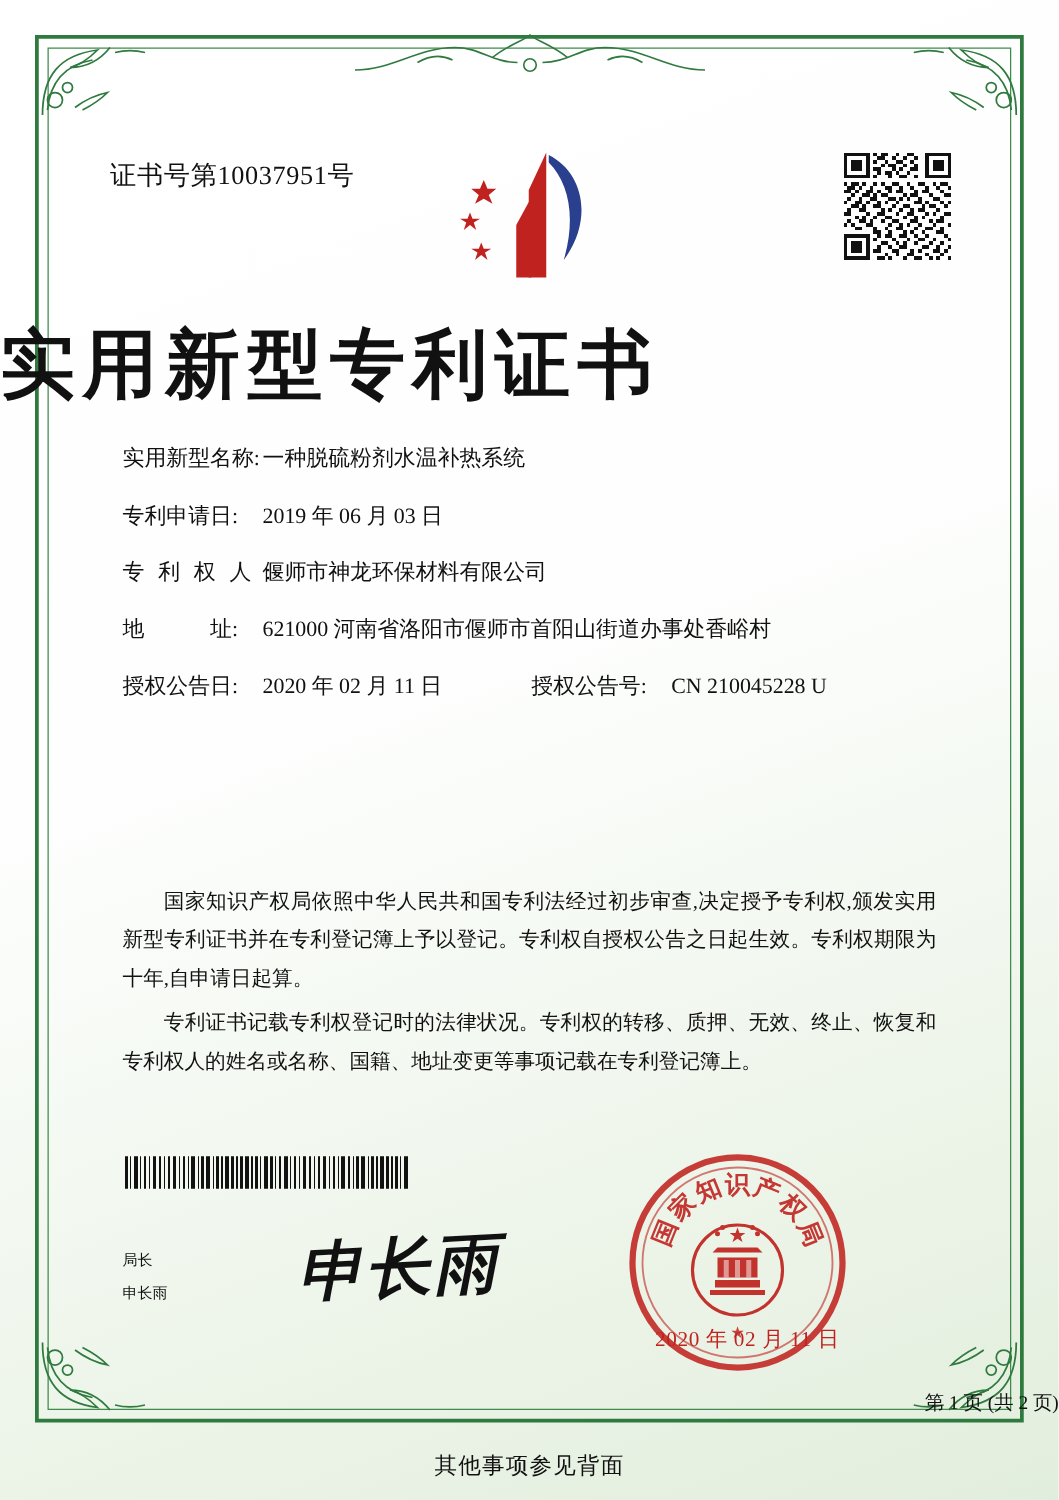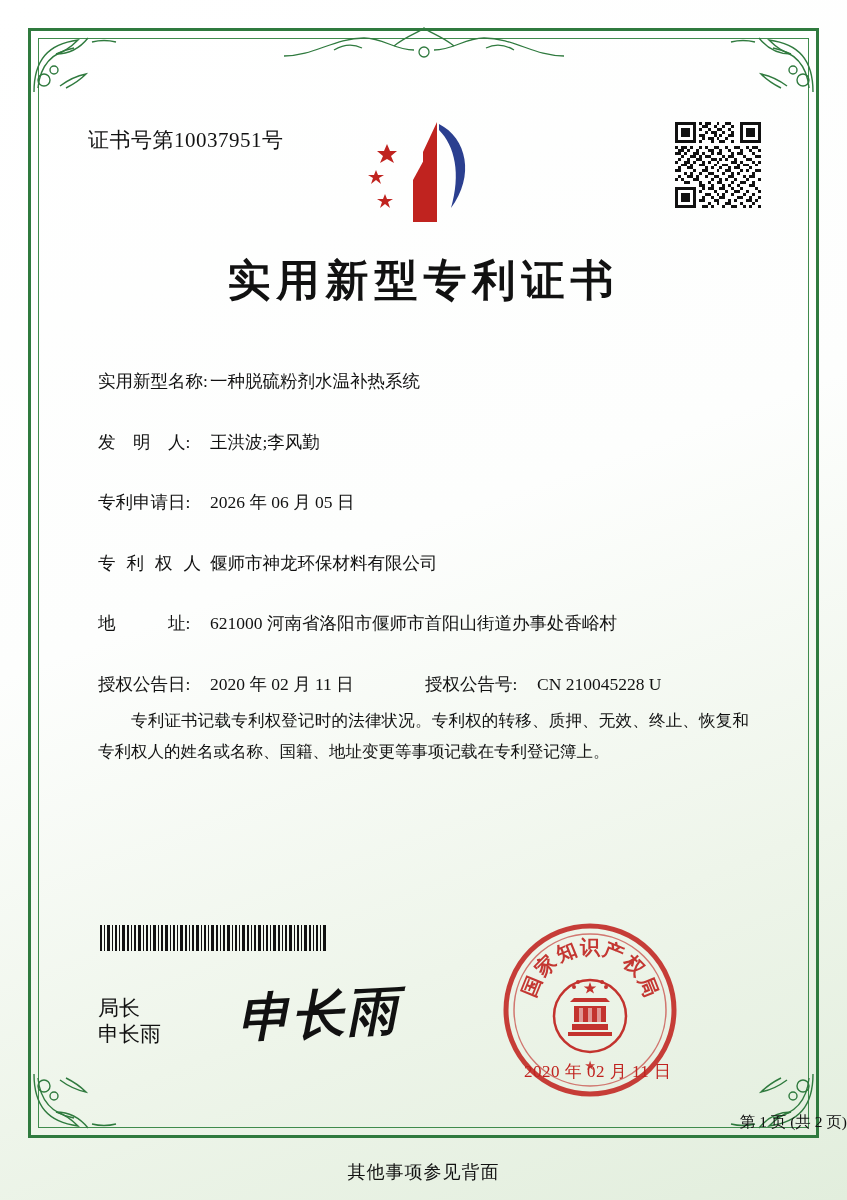--- a/index.html
+++ b/index.html
@@ -91,22 +91,21 @@
     width: 86px;
     height: 86px;
   }
   .qr svg { width:100%; height:100%; display:block; }
 
   
   .title {
     position: absolute;
     left: 0; right: 0;
     top: 252px;
-    text-align: center;
-    font-size: 43px;
+    font-size: 60px;
     font-weight: 700;
     letter-spacing: 6px;
     color: #111;
     font-family: "Liberation Serif", "DejaVu Serif", serif;
   }
 
   
   .fields {
     position: absolute;
     left: 98px;
@@ -120,21 +119,20 @@
     display: flex;
     align-items: baseline;
     margin-bottom: 28px;
     position: relative;
   }
   .field-label {
     width: 112px;
     flex: 0 0 112px;
     letter-spacing: 0px;
     white-space: nowrap;
-    margin-top: 15px;
   }
   .field-label.spaced { letter-spacing: 11px; }
   .field-value {
     flex: 1 1 auto;
     white-space: nowrap;
   }
   .field-row.double .field-label { width: 112px; flex: 0 0 112px; }
   .field-value.first { flex: 0 0 215px; }
   .field-label2 {
     flex: 0 0 112px;
@@ -165,21 +163,21 @@
     width: 228px;
     height: 26px;
   }
   .barcode svg { width:100%; height:100%; display:block; }
 
   
   .sig-label {
     position: absolute;
     left: 98px;
     top: 995px;
-    font-size: 21px;
+    font-size: 12px;
     line-height: 26px;
     color: #111;
   }
   .sig-script {
     position: absolute;
     left: 238px;
     top: 980px;
     font-size: 52px;
     font-family: "Liberation Serif", "DejaVu Serif", serif;
     font-style: italic;
@@ -516,29 +514,25 @@
 
   <div class="title">实用新型专利证书</div>
 
   <div class="fields">
 
     <div class="field-row">
       <span class="field-label">实用新型名称:</span>
       <span class="field-value">一种脱硫粉剂水温补热系统</span>
     </div>
 
-    <div class="field-row">
-      <span class="field-label">发　明　人:</span>
-      <span class="field-value">王洪波;李风勤</span>
-    </div>
 
 
     <div class="field-row">
       <span class="field-label">专利申请日:</span>
-      <span class="field-value">2026 年 06 月 05 日</span>
+      <span class="field-value">2019 年 06 月 03 日</span>
     </div>
 
     <div class="field-row">
       <span class="field-label spaced">专利权人:</span>
       <span class="field-value">偃师市神龙环保材料有限公司</span>
     </div>
 
     <div class="field-row">
       <span class="field-label">地　　　址:</span>
       <span class="field-value">621000 河南省洛阳市偃师市首阳山街道办事处香峪村</span>
@@ -546,20 +540,21 @@
 
     <div class="field-row double">
       <span class="field-label">授权公告日:</span>
       <span class="field-value first">2020 年 02 月 11 日</span>
       <span class="field-label2">授权公告号:</span>
       <span class="field-value">CN 210045228 U</span>
     </div>
   </div>
 
   <div class="paragraphs">
+    <p>国家知识产权局依照中华人民共和国专利法经过初步审查,决定授予专利权,颁发实用新型专利证书并在专利登记簿上予以登记。专利权自授权公告之日起生效。专利权期限为十年,自申请日起算。</p>
     <p>专利证书记载专利权登记时的法律状况。专利权的转移、质押、无效、终止、恢复和专利权人的姓名或名称、国籍、地址变更等事项记载在专利登记簿上。</p>
   </div>
 
   <div class="barcode">
     <svg viewBox="0 0 228 26" shape-rendering="crispEdges">
       <rect width="228" height="26" fill="#ffffff" opacity="0"></rect>
       <g fill="#111111">
         <rect x="0" y="0" width="2" height="26"></rect>
           <rect x="4" y="0" width="1" height="26"></rect>
         <rect x="7" y="0" width="3" height="26"></rect>

